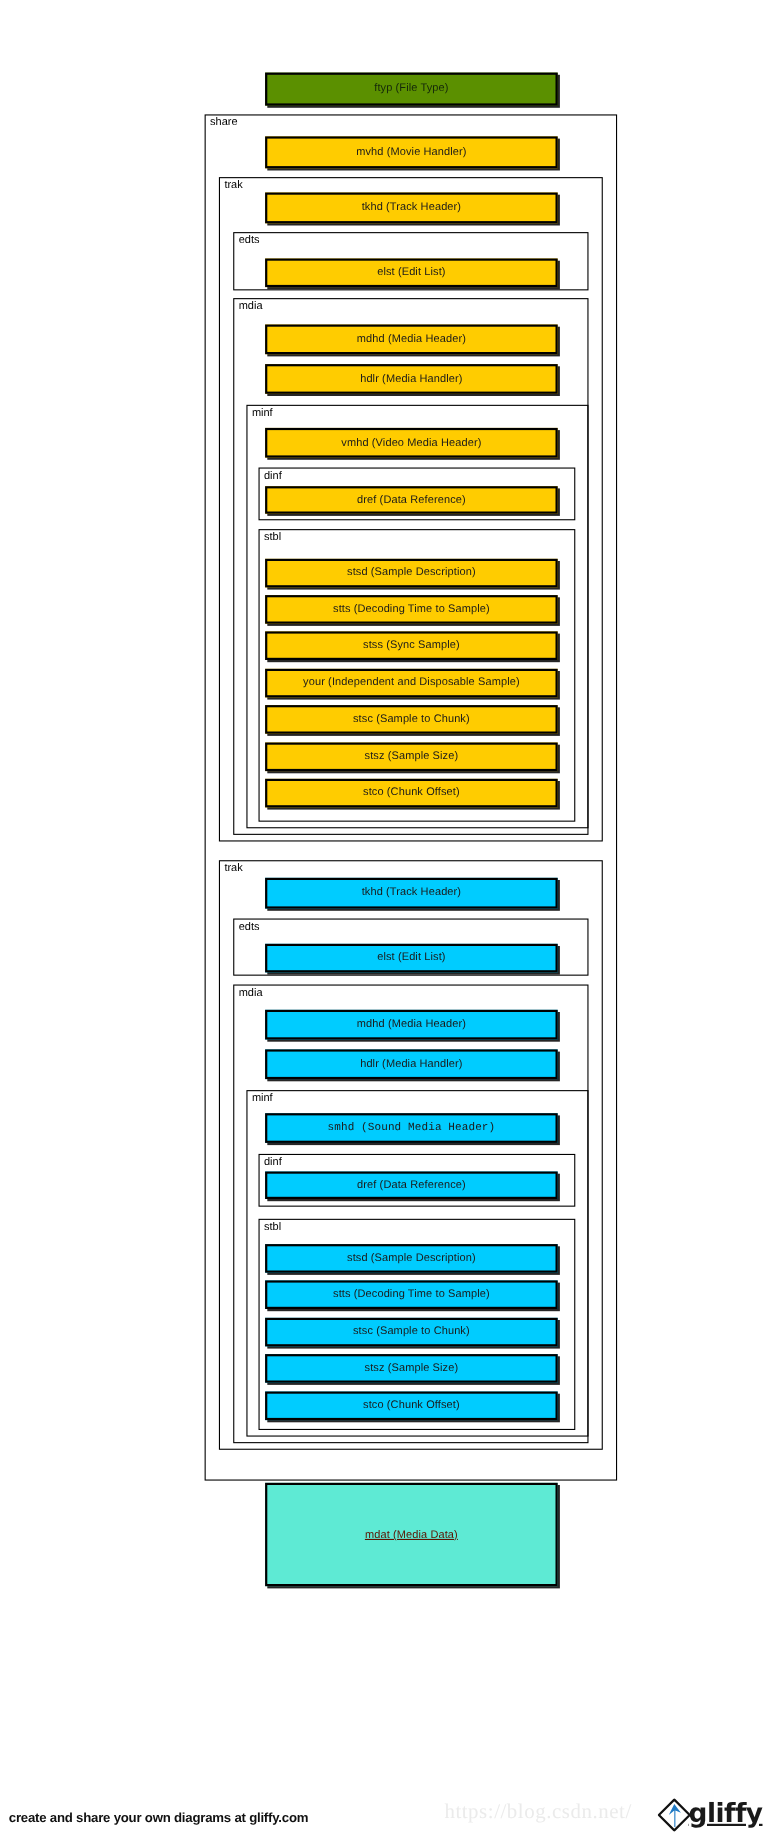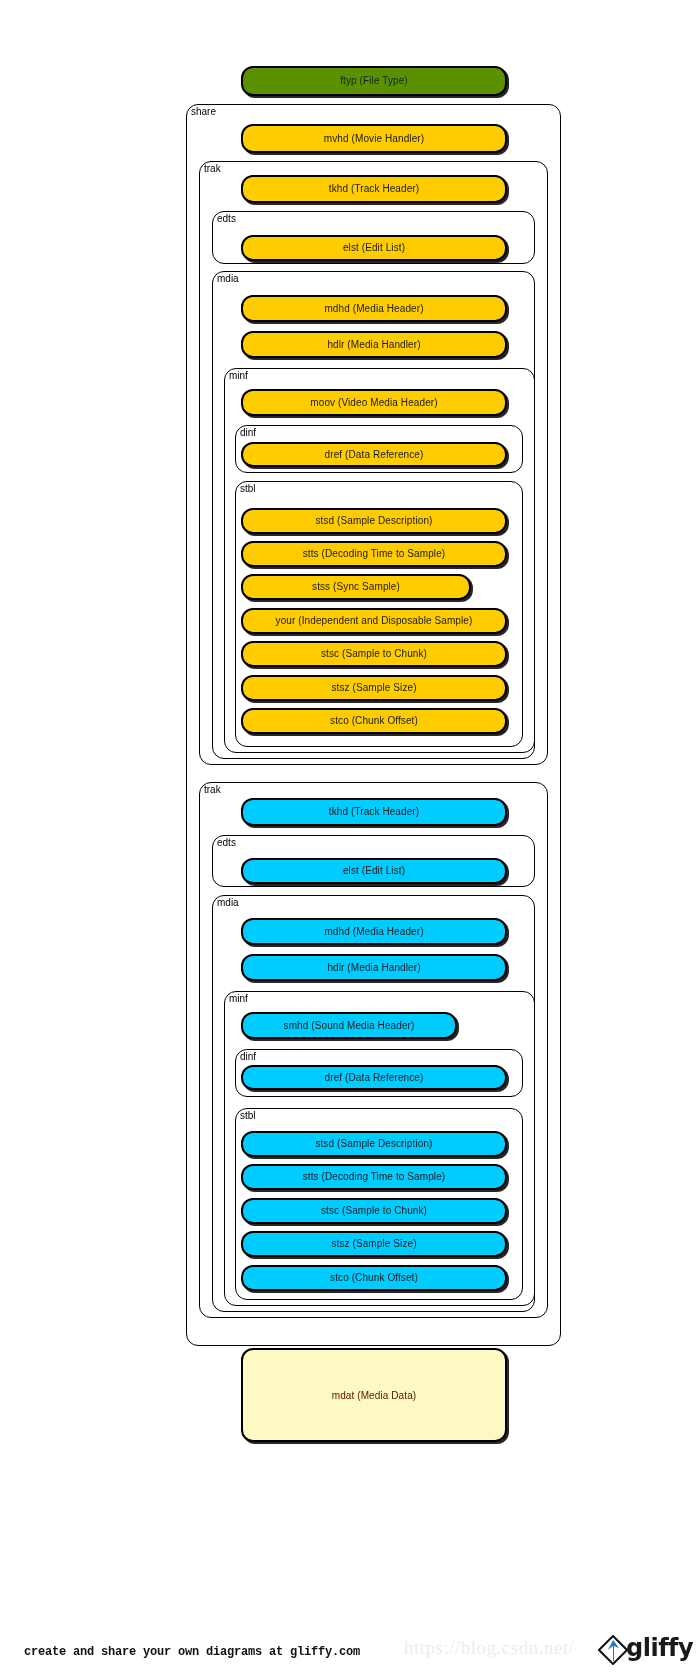--- a/index.html
+++ b/index.html
@@ -12,40 +12,39 @@
     height: 1673px;
     position: relative;
     font-family: "Liberation Sans", sans-serif;
     overflow: hidden;
   }
 
   
   .node {
     position: absolute;
     box-sizing: border-box;
-    border-radius: 12px;
   }
 
   
   .atom {
     border: 2px solid #000000;
     box-shadow: 2px 2px 0 rgba(0,0,0,0.85);
     display: flex;
     align-items: center;
     justify-content: center;
     font-size: 10px;
     color: #1a1a1a;
     letter-spacing: 0.1px;
     line-height: 1;
     white-space: nowrap;
   }
   .atom.green  { background: #5b9000; }
   .atom.gold   { background: #ffcc00; }
   .atom.cyan   { background: #00ccff; }
-  .atom.red    { background: #fef9c3; }
+  .atom.red    { background: #5eead4; text-decoration: underline; }
   .atom.green  { color: #14270a; }
   .atom.red    { color: #5a1400; }
 
   
   .frame {
     border: 1px solid #000000;
     background: transparent;
   }
   .frame-label {
     position: absolute;
@@ -53,23 +52,23 @@
     left: 4px;
     font-size: 10px;
     color: #000000;
     line-height: 1;
     white-space: nowrap;
   }
 
   
   .footer-text {
     position: absolute;
-    left: 24px;
+    left: 8px;
     top: 1645px;
-    font-family: Liberation Mono, monospace;
+    font-family: Liberation Sans, sans-serif;
     font-size: 12px;
     font-weight: bold;
     color: #111111;
     letter-spacing: -0.2px;
     white-space: nowrap;
   }
   .watermark {
     position: absolute;
     left: 404px;
     top: 1637px;
@@ -97,20 +96,21 @@
   .gliffy-word {
     position: absolute;
     left: 28px;
     top: 3px;
     font-family: "DejaVu Sans", sans-serif;
     font-size: 24px;
     font-weight: bold;
     color: #1a1a1a;
     letter-spacing: -0.5px;
     line-height: 1;
+    text-decoration: underline;
   }
 </style>
 </head>
 <body>
 
 <div class="node atom green" style="left:241px; top:66px; width:266px; height:30px;">
   <span>ftyp (File Type)</span>
 </div>
 
 <div class="node frame" style="left:186px; top:104px; width:375px; height:1242px;">
@@ -143,40 +143,40 @@
   <span>mdhd (Media Header)</span>
 </div>
 <div class="node atom gold" style="left:241px; top:331px; width:266px; height:27px;">
   <span>hdlr (Media Handler)</span>
 </div>
 
 <div class="node frame" style="left:224px; top:368px; width:311px; height:385px;">
   <span class="frame-label">minf</span>
 </div>
 <div class="node atom gold" style="left:241px; top:389px; width:266px; height:27px;">
-  <span>moov (Video Media Header)</span>
+  <span>vmhd (Video Media Header)</span>
 </div>
 
 <div class="node frame" style="left:235px; top:425px; width:288px; height:48px;">
   <span class="frame-label">dinf</span>
 </div>
 <div class="node atom gold" style="left:241px; top:442px; width:266px; height:25px;">
   <span>dref (Data Reference)</span>
 </div>
 
 <div class="node frame" style="left:235px; top:481px; width:288px; height:266px;">
   <span class="frame-label">stbl</span>
 </div>
 <div class="node atom gold" style="left:241px; top:508px; width:266px; height:26px;">
   <span>stsd (Sample Description)</span>
 </div>
 <div class="node atom gold" style="left:241px; top:541px; width:266px; height:26px;">
   <span>stts (Decoding Time to Sample)</span>
 </div>
-<div class="node atom gold" style="left:241px; top:574px; width:230px; height:26px;">
+<div class="node atom gold" style="left:241px; top:574px; width:266px; height:26px;">
   <span>stss (Sync Sample)</span>
 </div>
 <div class="node atom gold" style="left:241px; top:608px; width:266px; height:26px;">
   <span>your (Independent and Disposable Sample)</span>
 </div>
 <div class="node atom gold" style="left:241px; top:641px; width:266px; height:26px;">
   <span>stsc (Sample to Chunk)</span>
 </div>
 <div class="node atom gold" style="left:241px; top:675px; width:266px; height:26px;">
   <span>stsz (Sample Size)</span>
@@ -206,21 +206,21 @@
 <div class="node atom cyan" style="left:241px; top:918px; width:266px; height:27px;">
   <span>mdhd (Media Header)</span>
 </div>
 <div class="node atom cyan" style="left:241px; top:954px; width:266px; height:27px;">
   <span>hdlr (Media Handler)</span>
 </div>
 
 <div class="node frame" style="left:224px; top:991px; width:311px; height:315px;">
   <span class="frame-label">minf</span>
 </div>
-<div class="node atom cyan" style="left:241px; top:1012px; width:216px; height:27px;">
+<div class="node atom cyan" style="left:241px; top:1012px; width:266px; height:27px;font-family:Liberation Mono, monospace;">
   <span>smhd (Sound Media Header)</span>
 </div>
 
 <div class="node frame" style="left:235px; top:1049px; width:288px; height:48px;">
   <span class="frame-label">dinf</span>
 </div>
 <div class="node atom cyan" style="left:241px; top:1065px; width:266px; height:25px;">
   <span>dref (Data Reference)</span>
 </div>
 

